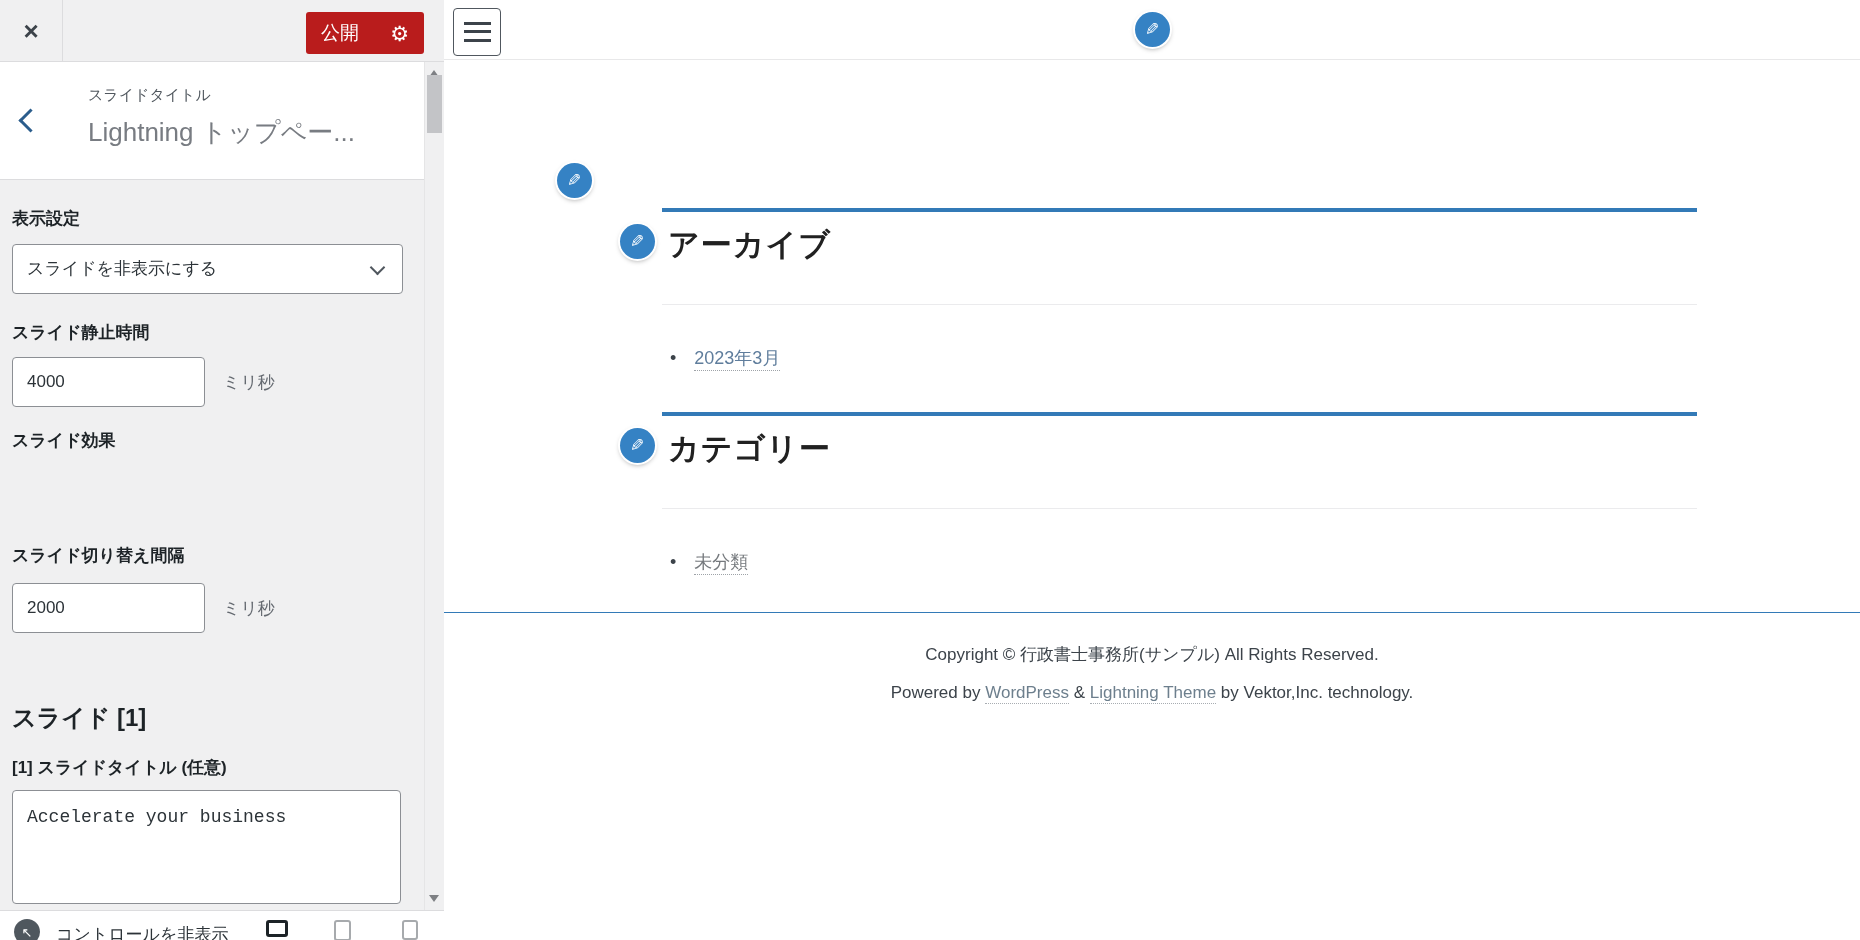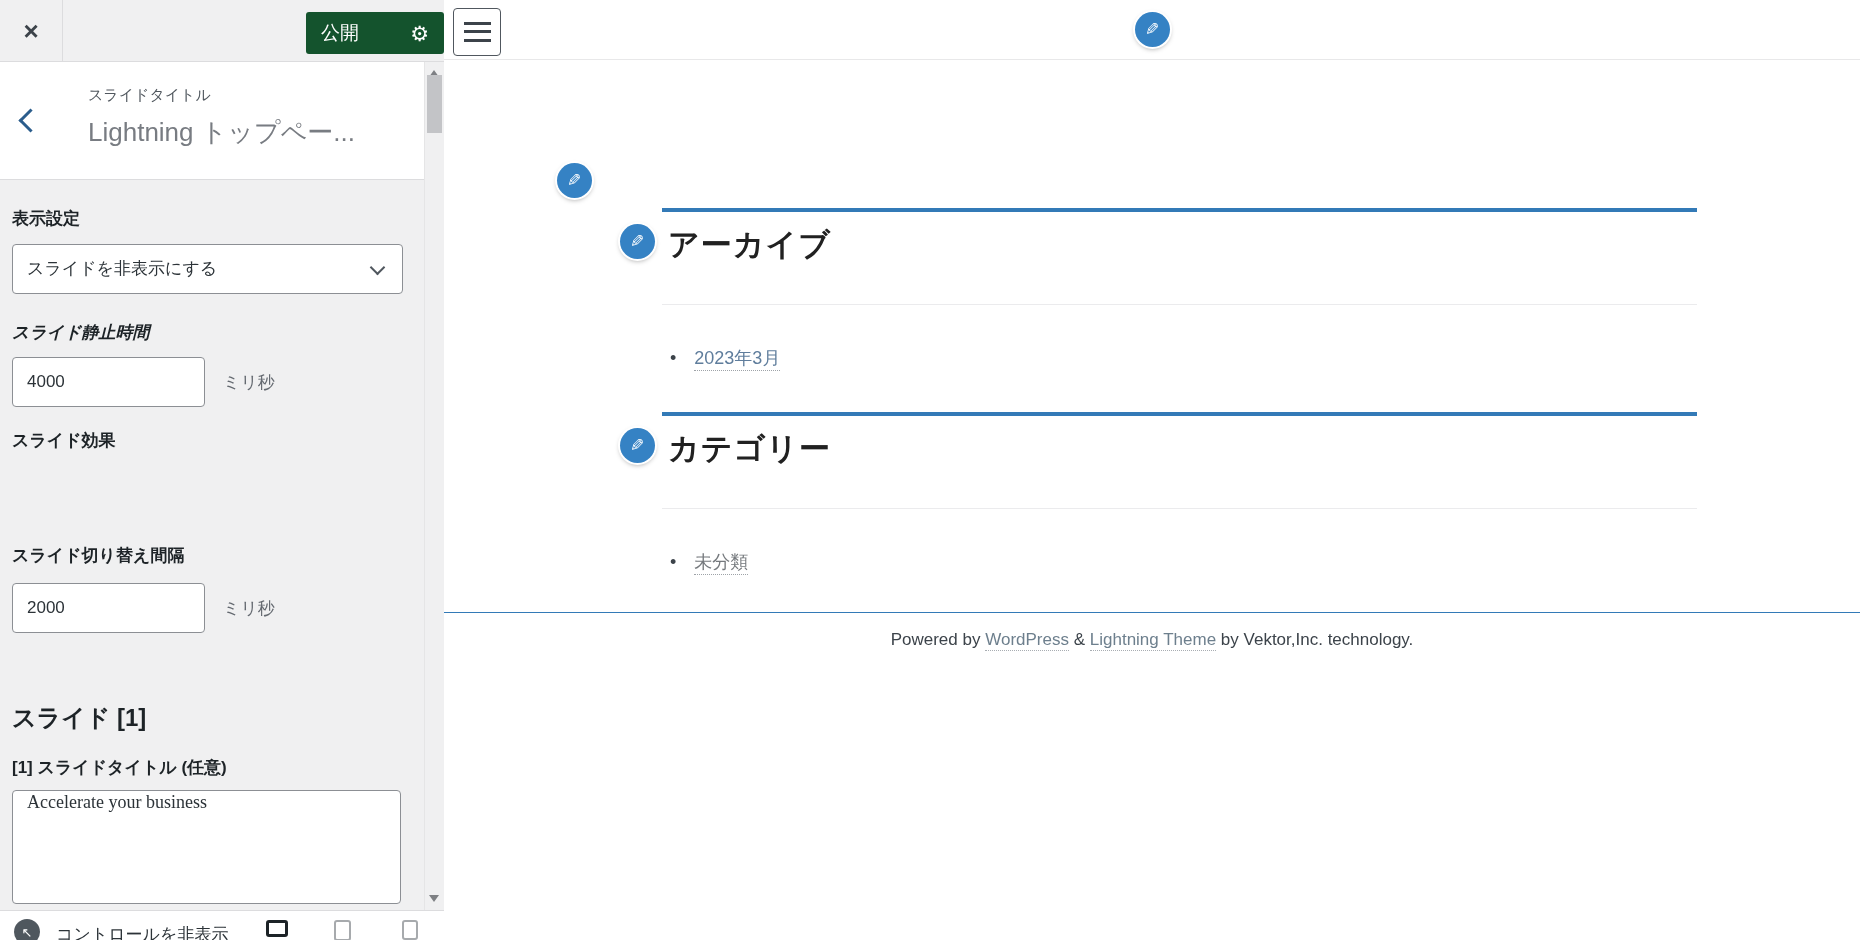--- a/index.html
+++ b/index.html
@@ -4,44 +4,44 @@
 <style>
   html,body{margin:0;padding:0;}
   body{font-family:"Liberation Sans","DejaVu Sans",sans-serif;}
   #app{position:relative;width:1860px;height:940px;background:#fff;overflow:hidden;}
 
   
   #sidebar{position:absolute;left:0;top:0;width:444px;height:940px;background:#f0f0f1;}
   .topbar{position:absolute;left:0;top:0;width:444px;height:62px;background:#f0f0f1;border-bottom:1px solid #dcdcde;box-sizing:border-box;}
   .close-btn{position:absolute;left:0;top:0;width:63px;height:61px;border:none;border-right:1px solid #dcdcde;background:#f0f0f1;display:flex;align-items:center;justify-content:center;cursor:pointer;}
   .close-x{font-size:26px;font-weight:700;color:#3c434a;line-height:1;}
-  .publish-btn{position:absolute;left:306px;top:12px;width:138px;height:42px;background:#14532d;border:none;border-radius:3px;display:flex;align-items:center;justify-content:space-between;padding:16px 15px;box-sizing:border-box;cursor:pointer;}
+  .publish-btn{position:absolute;left:306px;top:12px;width:118px;height:42px;background:#b91c1c;border:none;border-radius:3px;display:flex;align-items:center;justify-content:space-between;padding:16px 15px;box-sizing:border-box;cursor:pointer;}
   .publish-label{color:#fff;font-size:19px;}
   .gear{color:#fff;font-size:21px;line-height:1;}
 
   .panel-header{position:absolute;left:0;top:62px;width:424px;height:118px;background:#fff;border-bottom:1px solid #dcdcde;box-sizing:border-box;}
   .back-btn{position:absolute;left:0;top:0;width:60px;height:117px;background:#fff;border:none;display:flex;align-items:center;justify-content:center;cursor:pointer;}
   .chev-left{width:14px;height:14px;border-left:3px solid #2b5d8c;border-bottom:3px solid #2b5d8c;transform:rotate(45deg);}
   .ph-text{position:absolute;left:88px;top:24px;width:320px;}
   .ph-status{font-size:15px;color:#50575e;display:block;}
   .ph-title{font-size:26px;color:#787c82;margin-top:10px;white-space:nowrap;overflow:hidden;}
 
   .panel-body{position:absolute;left:0;top:180px;width:424px;height:730px;}
   .fld-label{position:absolute;left:12px;font-size:17px;font-weight:700;color:#1d2327;}
-  .lbl-display{top:27px;} .lbl-pause{top:141px;font-style:italic;} .lbl-effect{top:249px;} .lbl-interval{top:364px;} .lbl-slidetitle{top:576px;}
+  .lbl-display{top:27px;} .lbl-pause{top:141px;} .lbl-effect{top:249px;} .lbl-interval{top:364px;} .lbl-slidetitle{top:576px;}
   .select-box{position:absolute;left:12px;width:391px;height:50px;background:#fff;border:1px solid #8c8f94;border-radius:4px;box-sizing:border-box;cursor:pointer;}
   .sel-display{top:64px;} .sel-effect{top:290px;}
   .select-value{position:absolute;left:14px;top:0;line-height:48px;font-size:17px;color:#2c3338;white-space:nowrap;}
   .select-chev{position:absolute;right:19px;top:17px;width:9px;height:9px;border-right:2px solid #50575e;border-bottom:2px solid #50575e;transform:rotate(45deg);}
   .num-row{position:absolute;left:12px;display:flex;align-items:center;}
   .row-pause{top:177px;} .row-interval{top:403px;}
   .num-input{width:193px;height:50px;background:#fff;border:1px solid #8c8f94;border-radius:4px;box-sizing:border-box;padding:0 0 0 14px;font-size:17px;color:#2c3338;font-family:"Liberation Sans","DejaVu Sans",sans-serif;}
   .unit{margin-left:18px;font-size:17px;color:#646970;}
   .slides-heading{position:absolute;left:12px;top:498px;font-size:24px;font-weight:700;color:#1d2327;}
-  .slide-textarea{position:absolute;left:12px;top:610px;width:389px;height:114px;background:#fff;border:1px solid #8c8f94;border-radius:4px;box-sizing:border-box;padding:1px 14px;font-size:18px;color:#2c3338;resize:none;font-family:Liberation Serif, serif;}
+  .slide-textarea{position:absolute;left:12px;top:610px;width:389px;height:114px;background:#fff;border:1px solid #8c8f94;border-radius:4px;box-sizing:border-box;padding:16px 14px;font-size:18px;color:#2c3338;resize:none;font-family:Liberation Mono, monospace;}
 
   .scrollbar{position:absolute;left:424px;top:62px;width:20px;height:848px;background:#f0f0f1;border-left:1px solid #e5e5e6;box-sizing:border-box;}
   .sb-up{position:absolute;left:4px;top:8px;width:0;height:0;border-left:5px solid transparent;border-right:5px solid transparent;border-bottom:7px solid #7e8084;}
   .sb-thumb{position:absolute;left:2px;top:13px;width:15px;height:58px;background:#c3c4c7;}
   .sb-down{position:absolute;left:4px;bottom:8px;width:0;height:0;border-left:5px solid transparent;border-right:5px solid transparent;border-top:7px solid #7e8084;}
 
   .bottombar{position:absolute;left:0;top:910px;width:444px;height:30px;background:#fff;border-top:1px solid #dcdcde;box-sizing:border-box;}
   .collapse-circle{position:absolute;left:14px;top:8px;width:26px;height:26px;border-radius:50%;background:#4f575e;color:#fff;display:flex;align-items:center;justify-content:center;font-size:13px;cursor:pointer;border:none;}
   .collapse-label{position:absolute;left:56px;top:12px;font-size:17px;color:#2c3338;white-space:nowrap;}
   .dev{position:absolute;top:9px;background:#fff;border:2px solid #a7aaad;border-radius:3px;cursor:pointer;}
@@ -187,20 +187,21 @@
         </button>
         <h2 class="sec-heading">カテゴリー</h2>
         <div class="sec-divider"></div>
         <div class="witem">
           <a class="wlink">未分類</a>
         </div>
       </div>
     </div>
 
     <div class="site-footer">
+      <p class="copyright">Copyright © 行政書士事務所(サンプル) All Rights Reserved.</p>
       <p class="powered">
         <span>Powered by</span>
         <a class="flink">WordPress</a>
         <span>&amp;</span>
         <a class="flink">Lightning Theme</a>
         <span>by Vektor,Inc. technology.</span>
       </p>
     </div>
   </div>
 </div>

